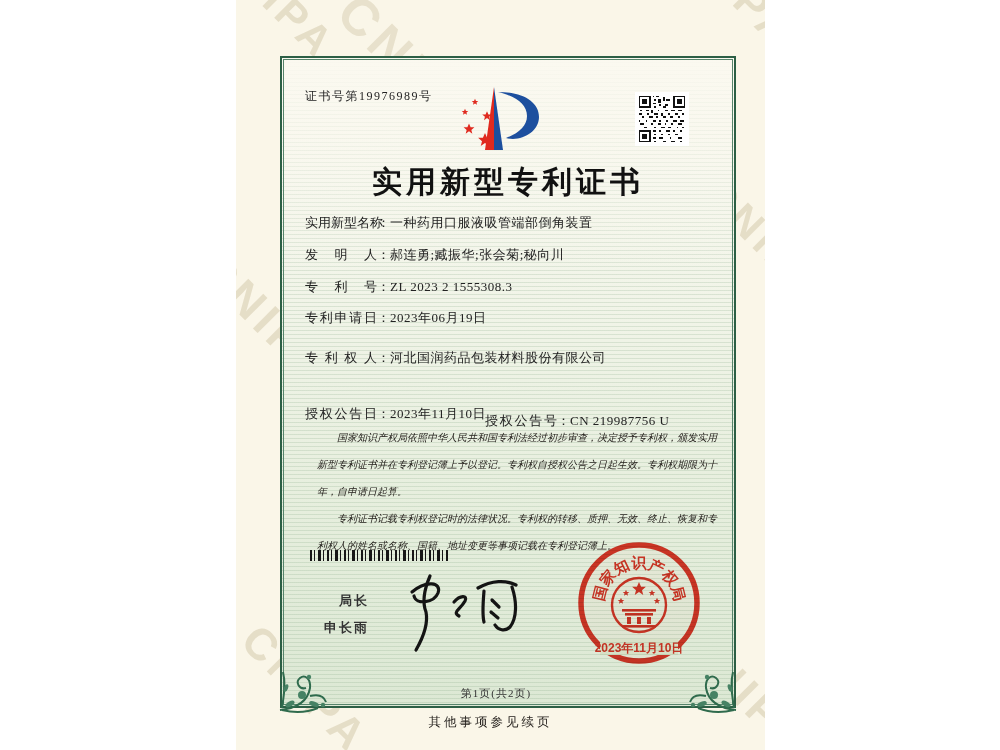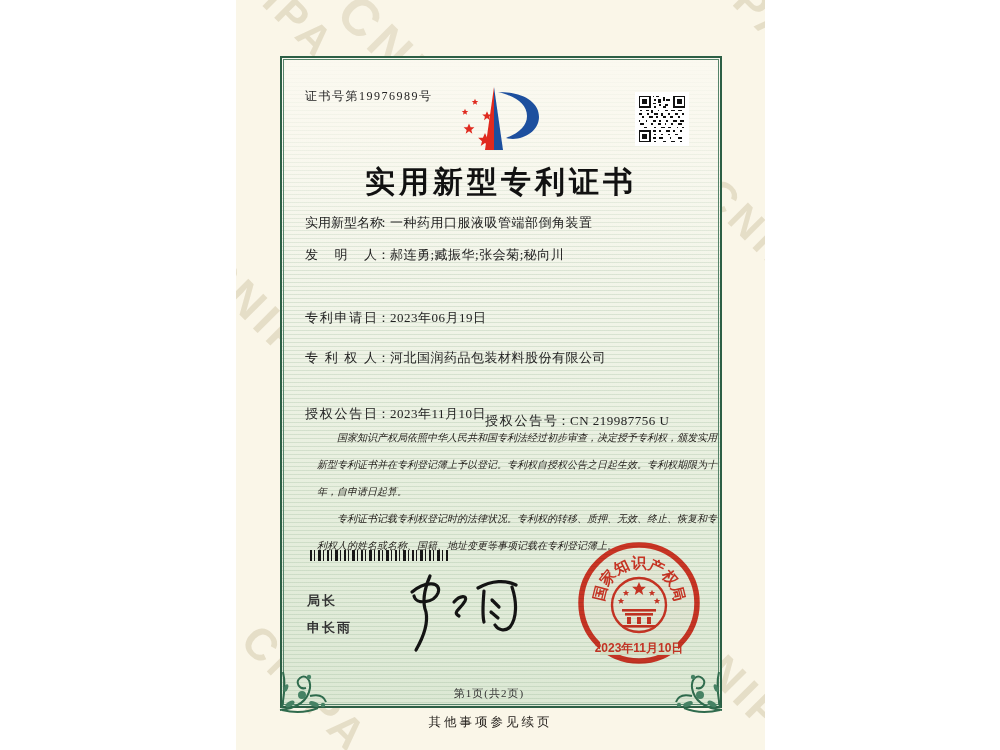--- a/index.html
+++ b/index.html
@@ -15,21 +15,21 @@
   .wm2{left:84px;top:38px;font-size:52px;color:rgba(186,172,132,0.28);}
   .wm3{left:-52px;top:292px;font-size:46px;}
   .wm4{left:452px;top:216px;font-size:42px;}
   .wm5{left:168px;top:420px;font-size:42px;color:rgba(150,160,130,0.22);}
   .wm6{left:276px;top:548px;font-size:40px;color:rgba(150,160,130,0.22);}
   .wm7{left:-10px;top:664px;font-size:44px;}
   .wm8{left:430px;top:668px;font-size:44px;}
   .wm9{left:418px;top:-40px;font-size:44px;}
 
   
-  .frame{position:absolute;left:44px;top:56px;width:438px;height:648px;border:2px solid #2c5f45;}
+  .frame{position:absolute;left:44px;top:56px;width:438px;height:648px;border:2px solid #2c5f45;padding-left:14px;}
   .frame-line{position:absolute;inset:1px;border:1px solid #55836a;}
   .guilloche{position:absolute;inset:0;
      background:
        repeating-linear-gradient(180deg, rgba(118,158,120,0.20) 0px, rgba(118,158,120,0.20) 1px, rgba(0,0,0,0) 1px, rgba(0,0,0,0) 4px),
        linear-gradient(180deg,#f9f8ef 0%,#f1f4e8 38%,#e6eedd 70%,#dce8d4 100%);}
   .guilloche:before{content:"";position:absolute;left:0;top:0;right:0;height:220px;
      background:linear-gradient(180deg, rgba(251,249,240,0.95) 0%, rgba(251,249,240,0) 100%);}
 
   .content{position:absolute;inset:0;color:#1c1c1c;}
 
@@ -49,22 +49,22 @@
   .row-pair2{position:absolute;left:180px;top:7px;}
 
   .paras{position:absolute;left:35px;top:366px;width:400px;font-size:10px;line-height:27px;
          text-align:justify;font-style:italic;color:#26221e;}
   .paras p{margin:0;text-indent:2em;}
 
   .barcode{position:absolute;left:28px;top:492px;width:140px;height:11px;
      background:repeating-linear-gradient(90deg,#171717 0 2px,rgba(0,0,0,0) 2px 4px,#171717 4px 5px,
        rgba(0,0,0,0) 5px 8px,#171717 8px 11px,rgba(0,0,0,0) 11px 13px,#171717 13px 14px,rgba(0,0,0,0) 14px 17px);}
 
-  .director{position:absolute;left:25px;top:534px;font-family:"Liberation Sans","DejaVu Sans",sans-serif;
-            font-weight:bold;font-size:13px;color:#333;letter-spacing:2px;}
+  .director{position:absolute;left:42px;top:534px;font-family:"Liberation Sans","DejaVu Sans",sans-serif;
+            font-weight:bold;font-size:13px;color:#333;letter-spacing:2px;text-align:right;}
   .director div{margin-bottom:9px;}
   .signature{position:absolute;left:116px;top:512px;width:130px;height:86px;}
 
   .seal{position:absolute;left:291px;top:479px;width:132px;height:132px;mix-blend-mode:multiply;}
 
   .pagenum{position:absolute;left:0;right:24px;top:628px;text-align:center;font-size:11px;
            letter-spacing:1px;color:#333;}
 
   .corner{position:absolute;width:62px;height:62px;}
   .corner-bl{left:-6px;bottom:-8px;}
@@ -130,20 +130,23 @@
           </g>
         </svg>
 
         <div class="title">实用新型专利证书</div>
 
         <div class="row r1">
           <span class="flabel">实用新型名称</span><span class="colon">：</span><span class="fvalue">一种药用口服液吸管端部倒角装置</span>
         </div>
         <div class="row r2">
           <span class="flabel">发明人</span><span class="colon">：</span><span class="fvalue">郝连勇;臧振华;张会菊;秘向川</span>
+        </div>
+        <div class="row r3">
+          <span class="flabel">专利号</span><span class="colon">：</span><span class="fvalue">ZL 2023 2 1555308.3</span>
         </div>
         <div class="row r4">
           <span class="flabel">专利申请日</span><span class="colon">：</span><span class="fvalue">2023年06月19日</span>
         </div>
         <div class="row r5">
           <span class="flabel">专利权人</span><span class="colon">：</span><span class="fvalue">河北国润药品包装材料股份有限公司</span>
         </div>
         <div class="row r7">
           <span class="flabel">授权公告日</span><span class="colon">：</span><span class="fvalue">2023年11月10日</span>
           <span class="row-pair2">

